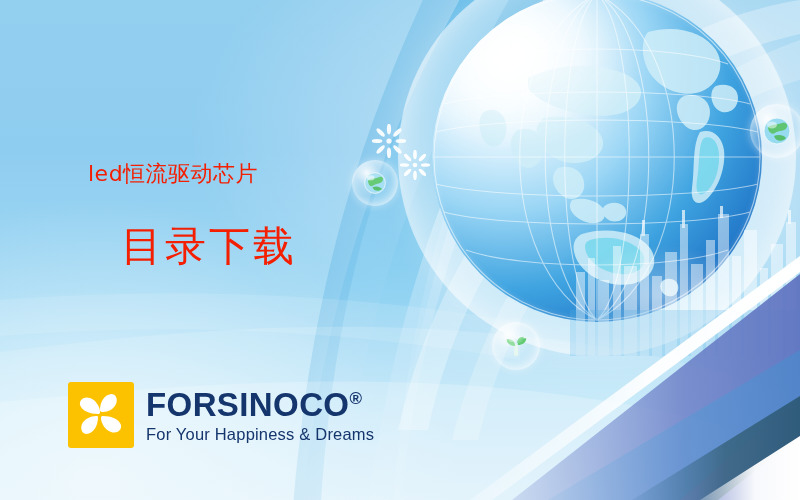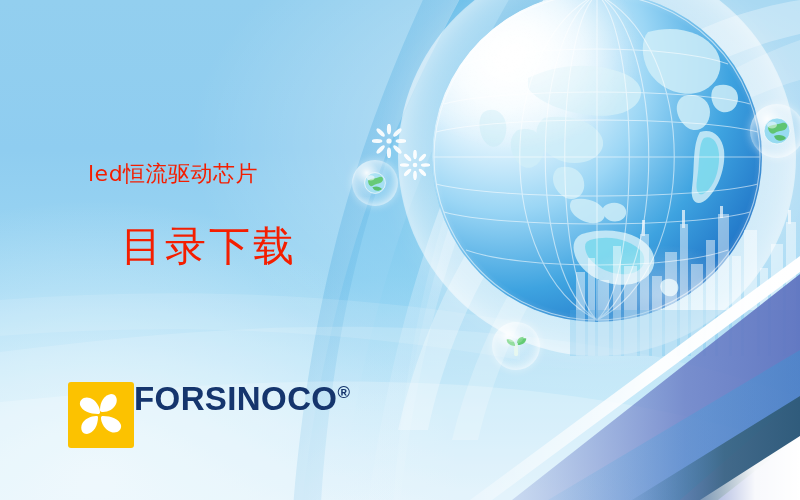--- a/index.html
+++ b/index.html
@@ -107,21 +107,22 @@
     white-space: nowrap;
     font-family: "DejaVu Sans", "Liberation Sans", sans-serif;
     margin-left: 25px;
   }
 
   
   .logo-block {
     position: absolute;
     left: 68px; bottom: 52px;
     display: flex;
-    align-items: flex-start;
+    align-items: center;
+    gap: 12px;
   }
   .logo-mark {
     width: 66px; height: 66px;
     background: #fcc200;
     border-radius: 3px;
     flex: 0 0 auto;
     display: flex; align-items: center; justify-content: center;
   }
   .logo-mark svg { display: block; }
   .logo-text { display: flex; flex-direction: column; justify-content: center; }
@@ -403,16 +404,17 @@
           <path d="M23,25 C15,25 7,22 5,16 C4,11 9,7 15,9 C21,11 25,18 25,23 C25,24.6 24.4,25 23,25 Z"></path>
           <path d="M23,28 C23,36 19,44 12,45 C7,45 5,40 7,35 C9,30 16,27 21,27 C22.6,27 23,27.6 23,28 Z"></path>
           <path d="M28,27 C36,27 44,30 46,36 C47,41 42,45 36,43 C30,41 26,34 26,29 C26,27.6 26.6,27 28,27 Z"></path>
         </g>
       </svg>
     </div>
     <div class="logo-text">
       <div class="logo-name">
         <span>FORSINOCO</span><span class="reg">®</span>
       </div>
+      <div class="logo-tagline">For Your Happiness &amp; Dreams</div>
     </div>
   </div>
 
 </div>
 
 </body></html>

